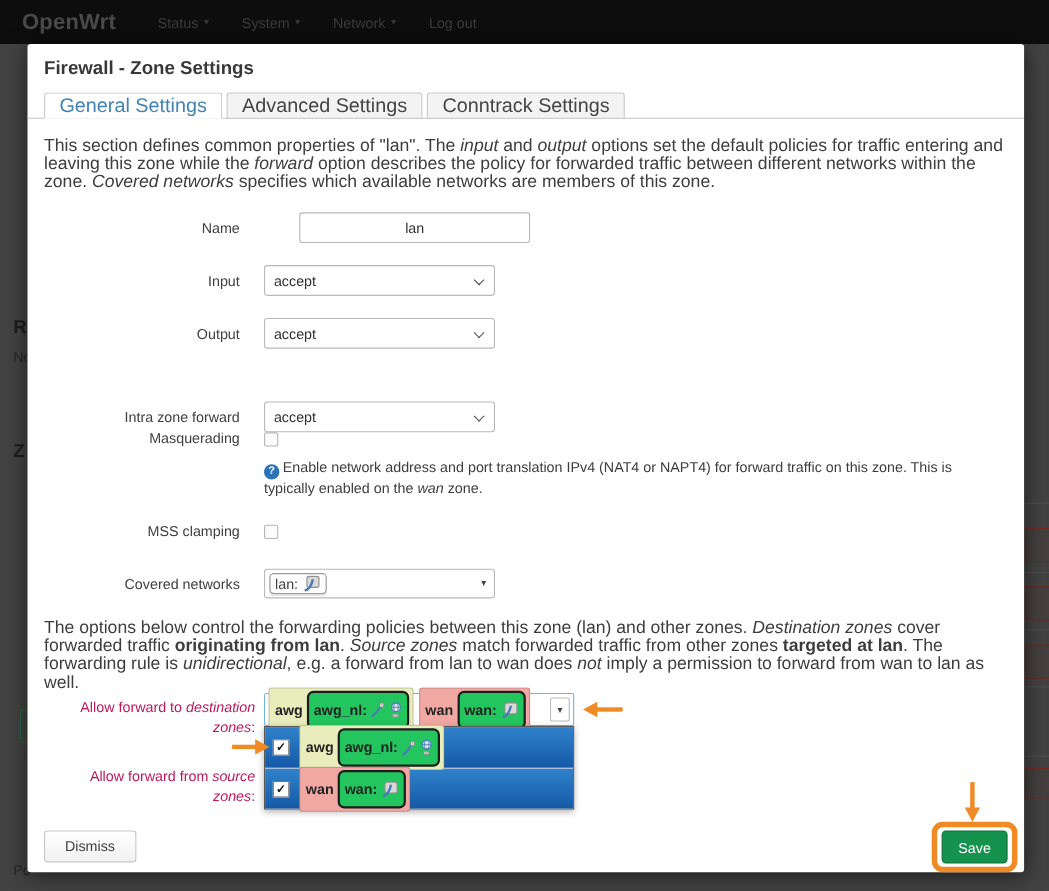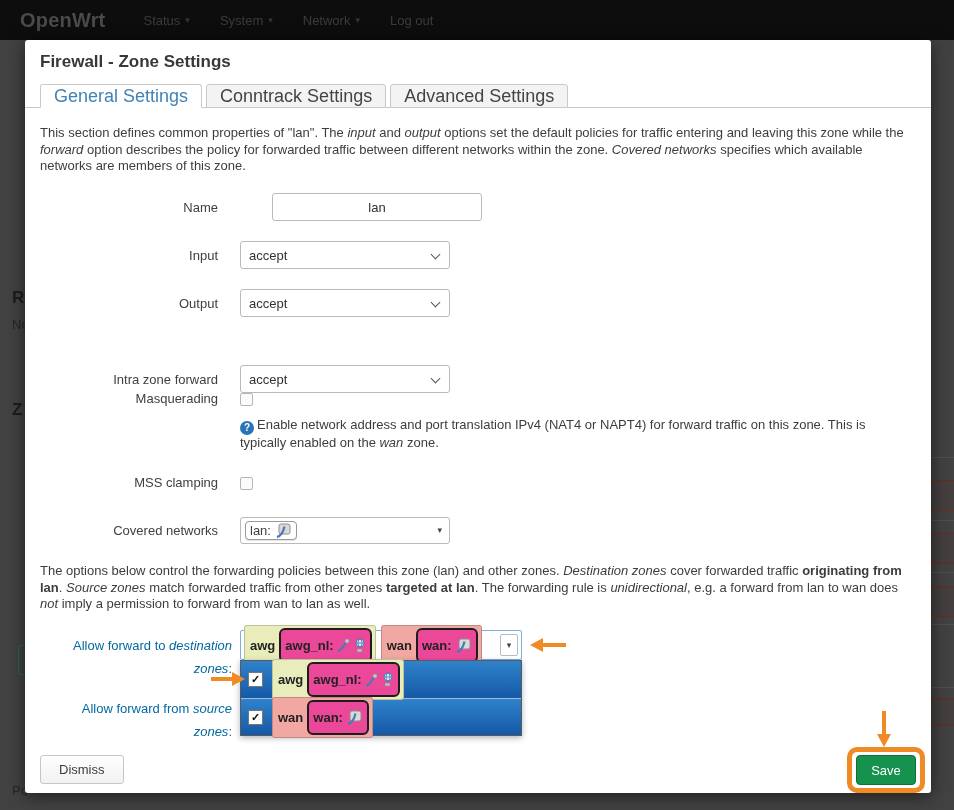--- a/index.html
+++ b/index.html
@@ -36,21 +36,21 @@
   .modal-title { position:absolute; left:15px; top:12px; font-size:17px; font-weight:bold; color:#383838; }
   
   .tabs { position:absolute; left:0; right:0; top:44px; height:24px; border-bottom:1px solid #c9c9c9; padding-left:15px; display:flex; gap:4px; }
   .tab {
     height:24px; padding:0 13px; display:inline-flex; align-items:center;
     border:1px solid #c9c9c9; border-radius:3px 3px 0 0; font-size:18px;
     background:#f3f3f3; color:#444; position:relative; top:0;
   }
   .tab.active { background:#fff; color:#4183b5; border-bottom-color:#fff; z-index:2; }
   
-  .para { position:absolute; left:15px; width:878px; font-size:13px; line-height:16.5px; color:#3d3d3d; }
+  .para { position:absolute; left:15px; width:878px; font-size:16px; line-height:16.5px; color:#3d3d3d; }
   .it { font-style:italic; }
   .bd { font-weight:bold; }
   
   .row { position:absolute; left:15px; right:15px; display:flex; align-items:center; }
   .f-label { width:178px; text-align:right; margin-right:22px; color:#404040; }
   .text-input {
     width:210px; height:28px; border:1px solid #b9b9b9; border-radius:3px;
     padding:0 8px; font-size:13px; font-family:"Liberation Sans",sans-serif; color:#303030; outline:none;text-align:center;
   }
   .select {
@@ -67,30 +67,30 @@
   }
   
   .cov-select { width:210px; height:27px; border:1px solid #b9b9b9; border-radius:3px; display:flex; align-items:center; padding:0 4px; position:relative; background:#fff; }
   .cov-tag { display:inline-flex; align-items:center; gap:4px; border:1px solid #9a9a9a; border-radius:4px; background:#fff; padding:1px 4px; box-shadow:0 1px 1px rgba(0,0,0,.12); }
   .dd-caret { position:absolute; right:7px; top:7px; font-size:9px; color:#444; }
   
   .msel { position:absolute; left:215px; top:590px; width:282px; height:30px; border:1px solid #79b1dd; border-radius:2px; background:#fff; display:flex; align-items:center; padding:0 3px; gap:5px; }
   .zone-chip { display:inline-flex; align-items:center; gap:4px; border-radius:3px; padding:2px 3px 2px 5px; font-weight:bold; font-size:13px; color:#222; border:1px solid rgba(0,0,0,.18); }
   .chip-awg { background:#e9edbb; }
   .chip-wan { background:#f1a8a2; }
-  .net-box { display:inline-flex; align-items:center; gap:3px; background:#ec4899; border:2px solid #1d1d1d; border-radius:6px; padding:8px 4px; font-weight:bold; }
+  .net-box { display:inline-flex; align-items:center; gap:3px; background:#22c55e; border:2px solid #1d1d1d; border-radius:6px; padding:8px 4px; font-weight:bold; }
   .msel-btn { margin-left:auto; width:18px; height:22px; border:1px solid #bbb; border-radius:2px; display:flex; align-items:center; justify-content:center; font-size:9px; color:#444; background:#fff; }
   
   .dropdown { position:absolute; left:215px; top:620px; width:282px; border:1px solid #5a5a5a; background:#fff; z-index:12; box-shadow:0 2px 6px rgba(0,0,0,.3); }
   .dd-row { height:37px; display:flex; align-items:center; padding:0 7px; gap:9px;
     background:linear-gradient(to bottom,#2f82cb,#1659a6); }
   .dd-row + .dd-row { border-top:1px solid #9fb9d6; }
   .dd-check { width:15px; height:15px; background:#fff; border:1px solid #777; display:flex; align-items:center; justify-content:center; font-size:11px; font-weight:bold; color:#111; }
   
-  .fw-label { position:absolute; left:15px; width:192px; text-align:right; line-height:23px; color:#0369a1; }
+  .fw-label { position:absolute; left:15px; width:192px; text-align:right; line-height:18px; color:#be185d; }
   
   .btn-dismiss { position:absolute; left:15px; top:715px; padding:6px 18px; background:linear-gradient(#ffffff,#f1f1f1); border:1px solid #c6c6c6; border-radius:3px; color:#3c3c3c; font-size:13px; font-family:"Liberation Sans",sans-serif; }
   .btn-save { position:absolute; left:831px; top:715px; width:60px; height:30px; background:#15934e; border:1px solid #0d7038; border-radius:4px; color:#fff; font-size:13px; font-family:"Liberation Sans",sans-serif; }
   .save-ring { position:absolute; left:822px; top:707px; width:78px; height:46px; border:5px solid #f08a24; border-radius:10px; z-index:15; pointer-events:none; }
   
   .anno { position:absolute; z-index:16; }
   .arrow-left { left:505px; top:598px; width:36px; height:14px; }
   .arrow-left .shaft { position:absolute; left:12px; top:5px; width:24px; height:4px; background:#f08a24; }
   .arrow-left .head { position:absolute; left:0; top:0; width:0; height:0; border-top:7px solid transparent; border-bottom:7px solid transparent; border-right:13px solid #f08a24; }
   .arrow-right { left:186px; top:632px; width:34px; height:14px; }
@@ -137,22 +137,22 @@
 <div class="bg-redbtn" style="left:930px;top:533px;height:31px;"></div>
 <div class="bg-redbtn" style="left:930px;top:586px;height:31px;"></div>
 <div class="bg-redbtn" style="left:930px;top:698px;height:28px;"></div>
 
 <div class="modal">
 
   <div class="modal-title">Firewall - Zone Settings</div>
 
   <div class="tabs">
     <div class="tab active">General Settings</div>
+    <div class="tab">Advanced Settings</div>
     <div class="tab">Conntrack Settings</div>
-    <div class="tab">Advanced Settings</div>
   </div>
 
   <div class="para" style="top:85px;"><span>This section defines common properties of "lan". The </span><span class="it">input</span><span> and </span><span class="it">output</span><span> options set the default policies for traffic entering and leaving this zone while the </span><span class="it">forward</span><span> option describes the policy for forwarded traffic between different networks within the zone. </span><span class="it">Covered networks</span><span> specifies which available networks are members of this zone.</span></div>
 
   <div class="row" style="top:153px;height:28px;gap:32px;">
     <div class="f-label">Name</div>
     <input class="text-input" value="lan" style="">
   </div>
 
   <div class="row" style="top:201px;height:28px;">

